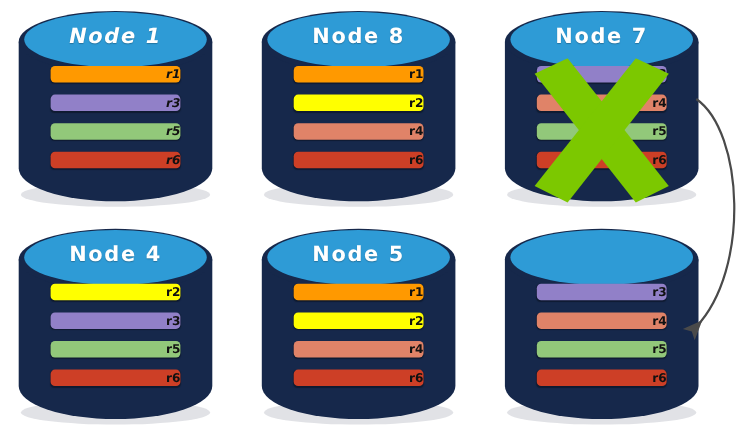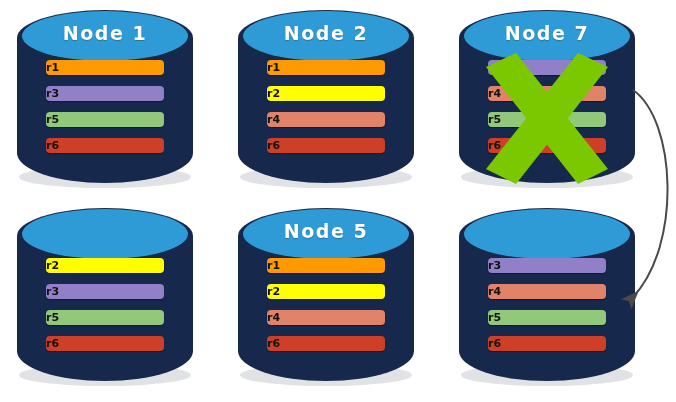--- a/index.html
+++ b/index.html
@@ -58,21 +58,21 @@
     border-radius: 4px;
     position: relative;
     box-shadow: 0 1px 1px rgba(0,0,0,0.35);
   }
   .record-label {
     position: absolute;
     left: 0; top: 0;
     width: 100%;
     height: 15px;
     line-height: 15px;
-    text-align: left;
+    text-align: right;
     font-size: 11px;
     font-weight: bold;
     color: #111111;
     font-family: "DejaVu Sans", sans-serif;
   }
   .x-mark {
     position: absolute;
     left: 28px;
     top: 48px;
     width: 134px;
@@ -84,21 +84,21 @@
     left: 0; top: 0;
     width: 676px;
     height: 402px;
     pointer-events: none;
   }
 </style>
 </head>
 <body>
 
 <div id="canvas">
-    <div class="node" style="left: 10px; top: 5px;">
+    <div class="node" style="left: 10px; top: 5px; font-style: italic;">
       <svg class="cyl-svg" viewBox="0 0 190 185">
         <ellipse cx="95" cy="172" rx="86" ry="11" fill="rgba(120,125,140,0.22)"></ellipse>
         <path d="M 7 33 L 7 148 A 88 30 0 0 0 183 148 L 183 33 Z" fill="#16284B"></path>
         <ellipse cx="95" cy="33" rx="88" ry="28" fill="#16284B"></ellipse>
         <ellipse cx="95" cy="31" rx="83" ry="25" fill="#2E9BD6"></ellipse>
       </svg>
       <div class="node-label">Node 1</div>
       <div class="records">
         <div class="record" style="background: rgb(255, 153, 0);">
           <span class="record-label">r1</span>
@@ -114,21 +114,21 @@
         </div>
       </div>
     </div>
     <div class="node" style="left: 231px; top: 5px;">
       <svg class="cyl-svg" viewBox="0 0 190 185">
         <ellipse cx="95" cy="172" rx="86" ry="11" fill="rgba(120,125,140,0.22)"></ellipse>
         <path d="M 7 33 L 7 148 A 88 30 0 0 0 183 148 L 183 33 Z" fill="#16284B"></path>
         <ellipse cx="95" cy="33" rx="88" ry="28" fill="#16284B"></ellipse>
         <ellipse cx="95" cy="31" rx="83" ry="25" fill="#2E9BD6"></ellipse>
       </svg>
-      <div class="node-label">Node 2</div>
+      <div class="node-label">Node 8</div>
       <div class="records">
         <div class="record" style="background: rgb(255, 153, 0);">
           <span class="record-label">r1</span>
         </div>
         <div class="record" style="background: rgb(255, 255, 0);">
           <span class="record-label">r2</span>
         </div>
         <div class="record" style="background: rgb(224, 131, 104);">
           <span class="record-label">r4</span>
         </div>
@@ -166,20 +166,21 @@
         </g>
       </svg>
     </div>
     <div class="node" style="left: 10px; top: 203px;">
       <svg class="cyl-svg" viewBox="0 0 190 185">
         <ellipse cx="95" cy="172" rx="86" ry="11" fill="rgba(120,125,140,0.22)"></ellipse>
         <path d="M 7 33 L 7 148 A 88 30 0 0 0 183 148 L 183 33 Z" fill="#16284B"></path>
         <ellipse cx="95" cy="33" rx="88" ry="28" fill="#16284B"></ellipse>
         <ellipse cx="95" cy="31" rx="83" ry="25" fill="#2E9BD6"></ellipse>
       </svg>
+      <div class="node-label">Node 4</div>
       <div class="records">
         <div class="record" style="background: rgb(255, 255, 0);">
           <span class="record-label">r2</span>
         </div>
         <div class="record" style="background: rgb(145, 128, 200);">
           <span class="record-label">r3</span>
         </div>
         <div class="record" style="background: rgb(146, 200, 122);">
           <span class="record-label">r5</span>
         </div>

